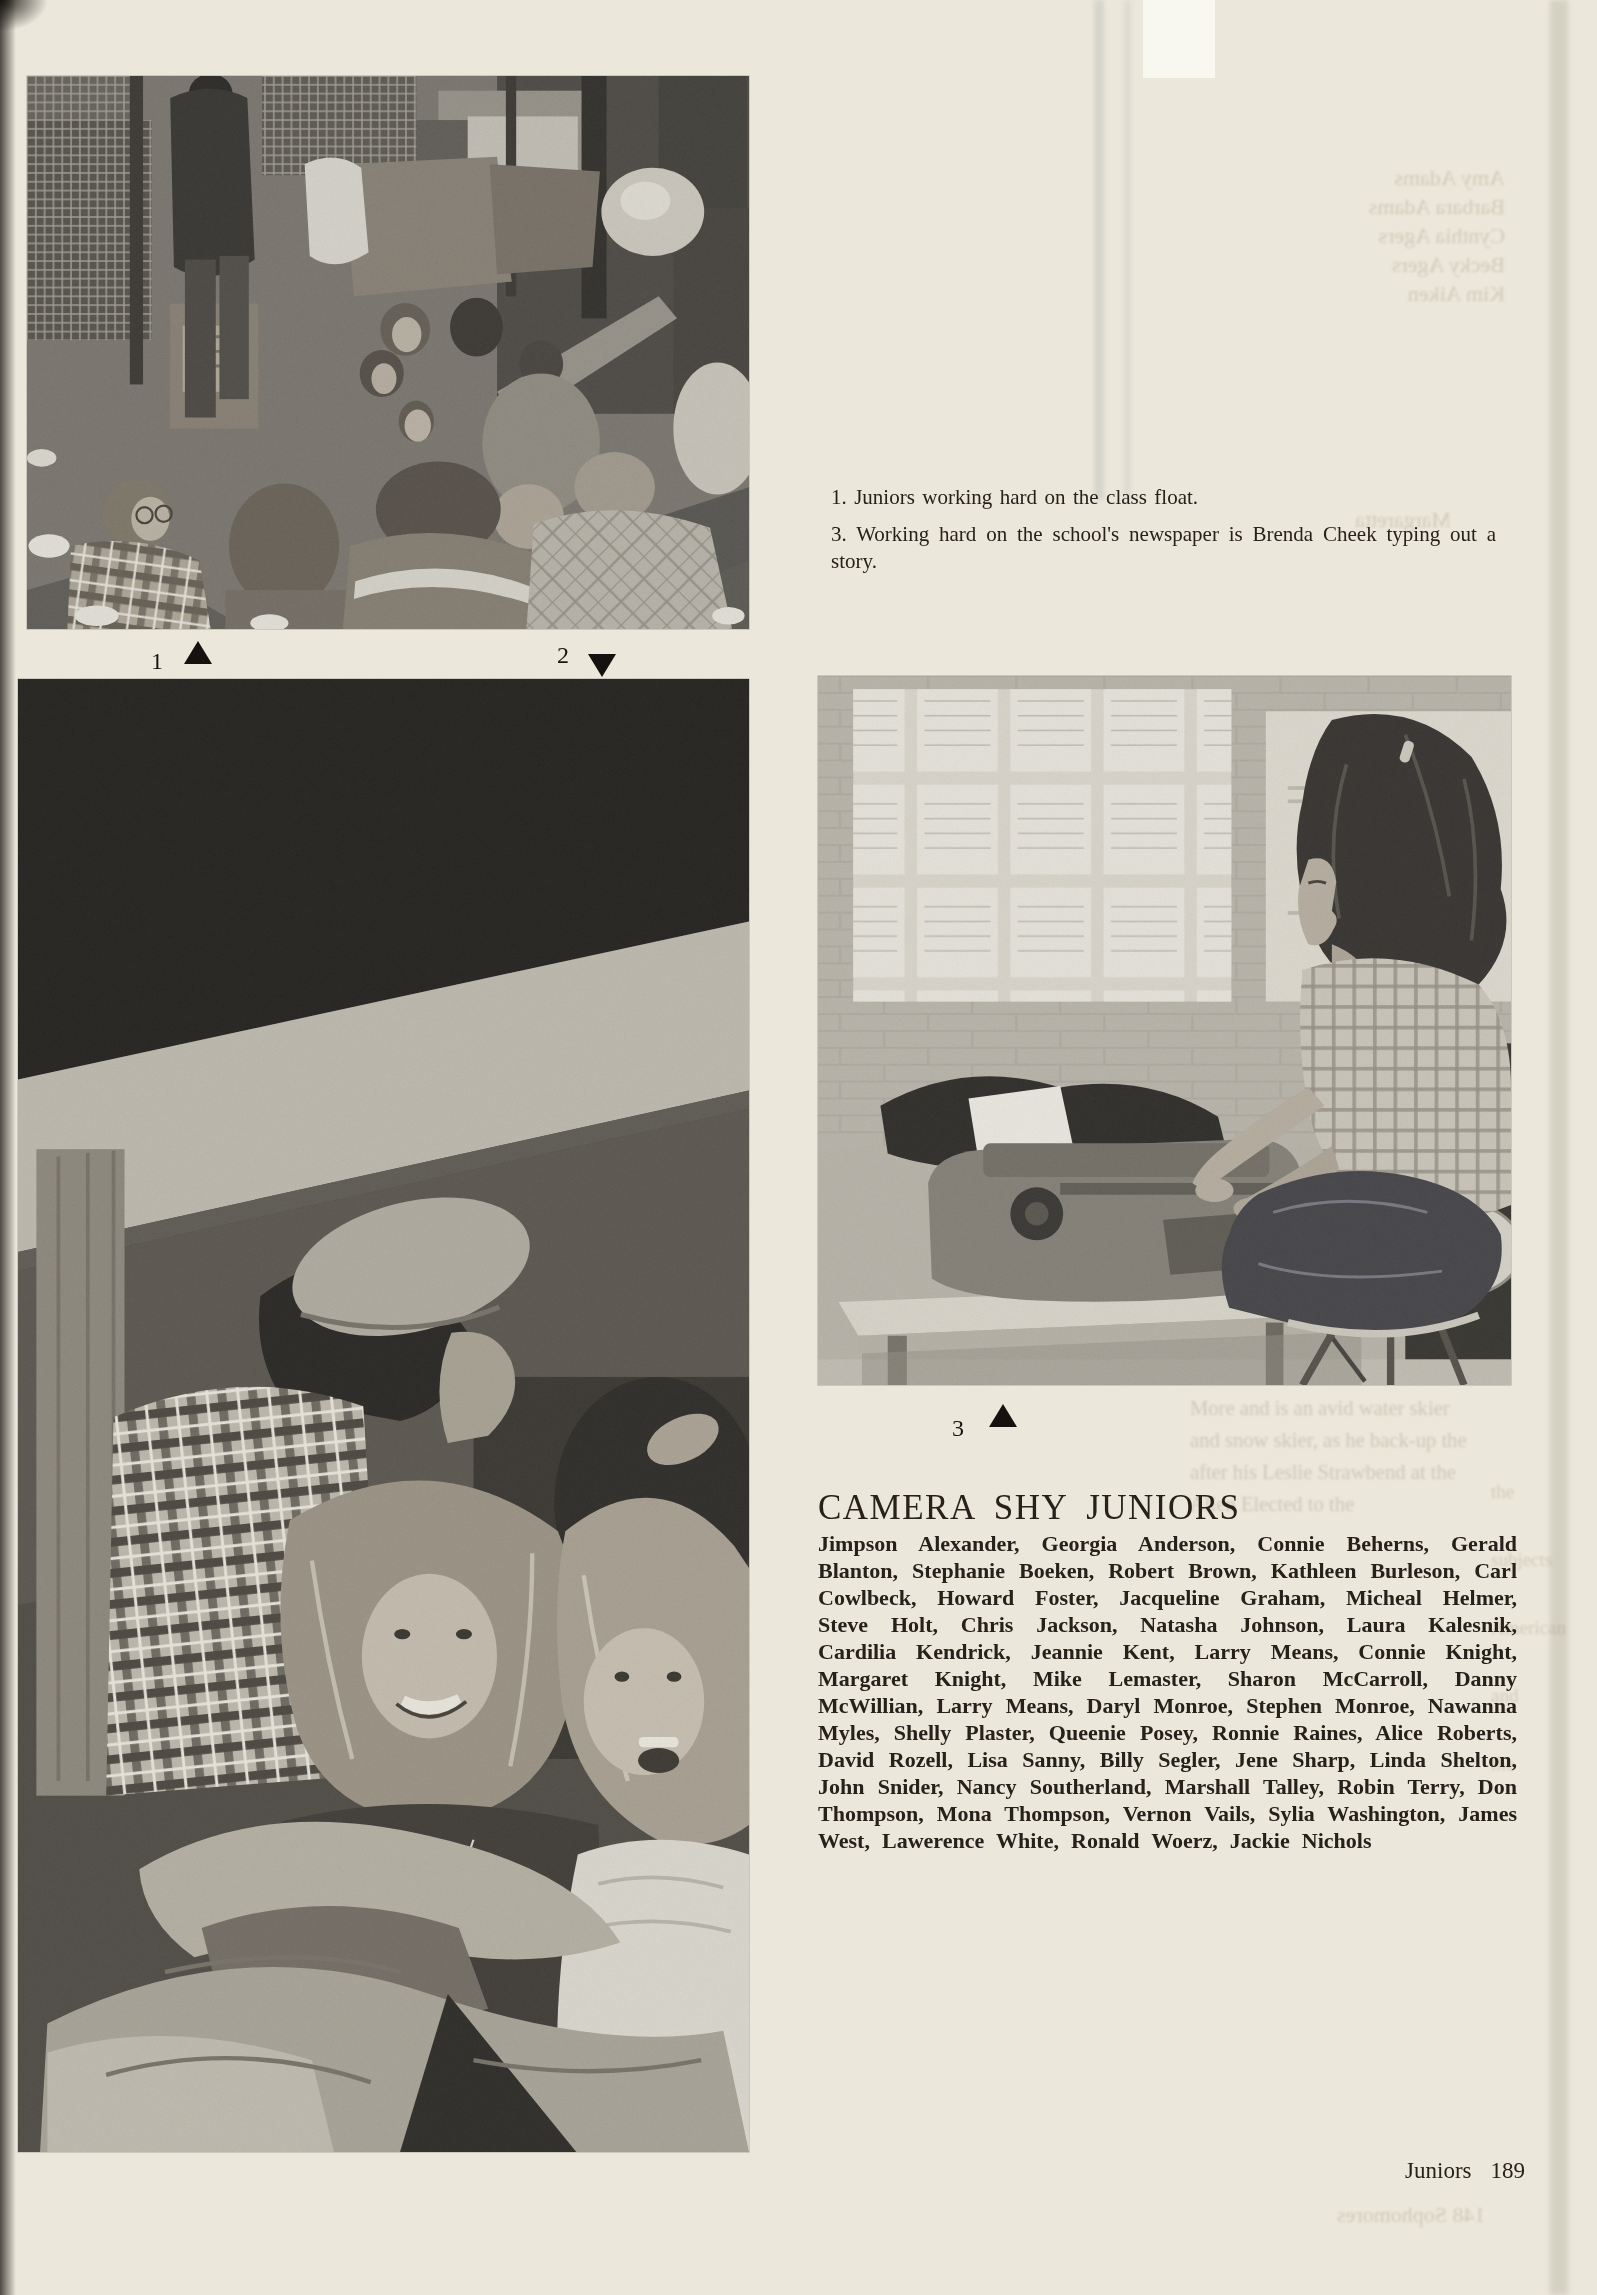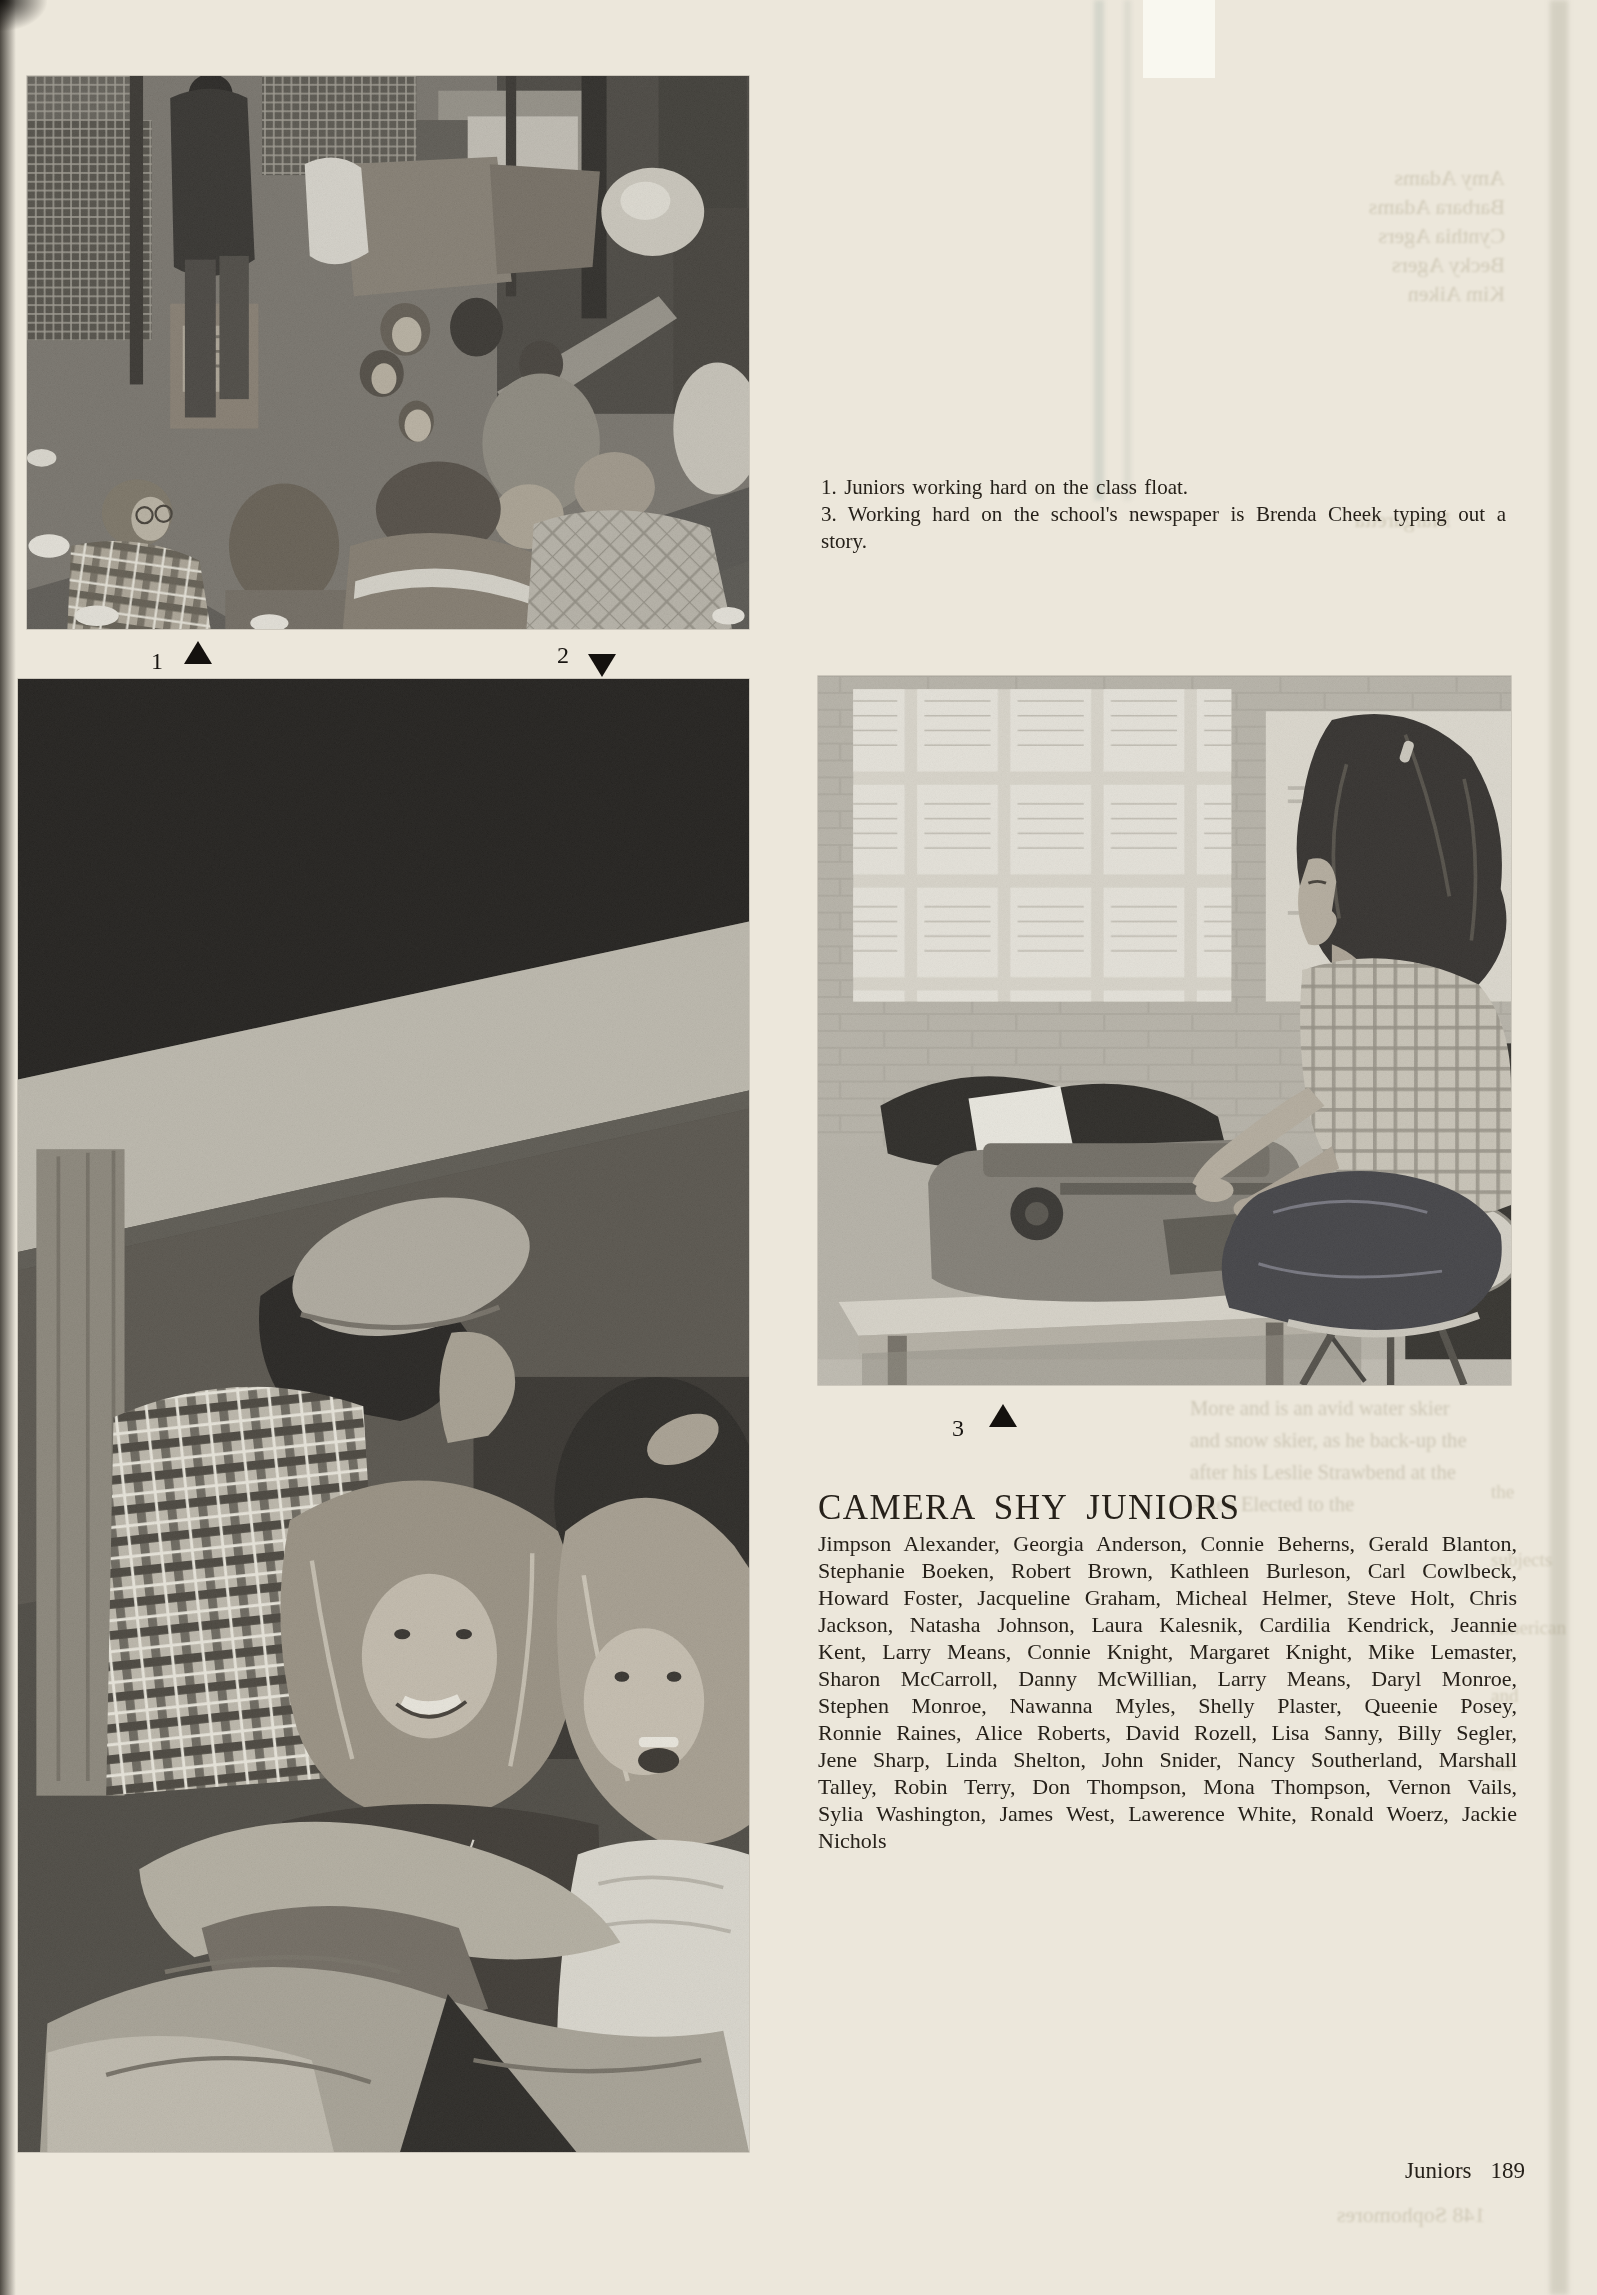--- a/index.html
+++ b/index.html
@@ -30,26 +30,26 @@
   
   .marker-num{font-size:24px;line-height:1;color:#181511;}
   .tri{width:0;height:0;}
   .tri-up{border-left:14px solid transparent;border-right:14px solid transparent;border-bottom:23px solid #14110e;}
   .tri-down{border-left:14px solid transparent;border-right:14px solid transparent;border-top:23px solid #14110e;}
   .m1n{left:151px;top:649px;} .m1t{left:184px;top:641px;}
   .m2n{left:557px;top:643px;} .m2t{left:588px;top:654px;}
   .m3n{left:952px;top:1416px;} .m3t{left:989px;top:1404px;}
   
   .captions{left:821px;top:474px;width:685px;}
-  .captions p{margin:0;font-size:21px;line-height:27px;text-align:justify;word-spacing:2.2px;color:#26211a;}
+  .captions p{margin:10px;font-size:21px;line-height:27px;text-align:justify;word-spacing:2.2px;color:#26211a;}
   
   .cs-heading{left:818px;top:1488px;width:698px;text-align:left;
     font-size:35px;letter-spacing:1.5px;word-spacing:8.8px;color:#26211a;}
   .cs-names{left:818px;top:1530px;width:699px;margin:0;
-    font-size:22px;line-height:27px;text-align:justify;word-spacing:6.6px;color:#26211a;}
+    font-size:22px;line-height:27px;text-align:justify;word-spacing:6.6px;color:#26211a;font-weight:bold;}
   
   .footer{left:818px;top:2158px;width:707px;text-align:right;font-size:23px;color:#26211a;}
   .footer .pagenum{margin-left:19px;}
   
   .ghost{color:rgba(152,142,112,.32);filter:blur(1px);pointer-events:none;}
   .ghost.mirror{transform:scaleX(-1);}
   .ghost div{white-space:nowrap;}
   .g-topright{left:1219px;top:163px;width:286px;font-size:22px;line-height:29px;}
   .g-cap1{left:1355px;top:507px;font-size:22px;}
   .g-cap2{left:1315px;top:679px;font-size:22px;}

